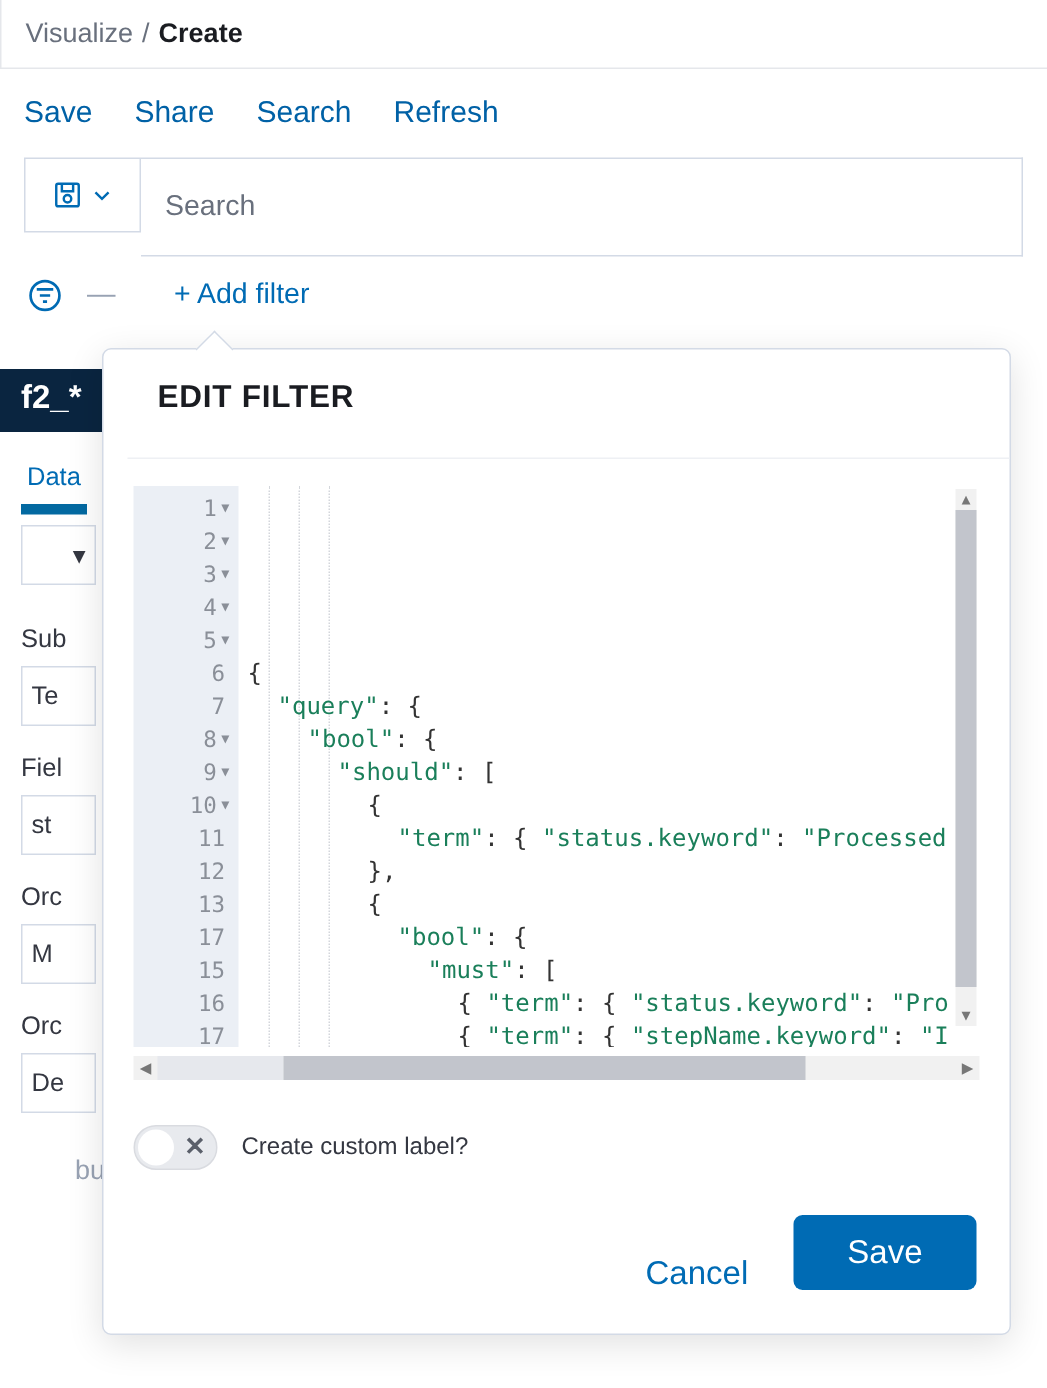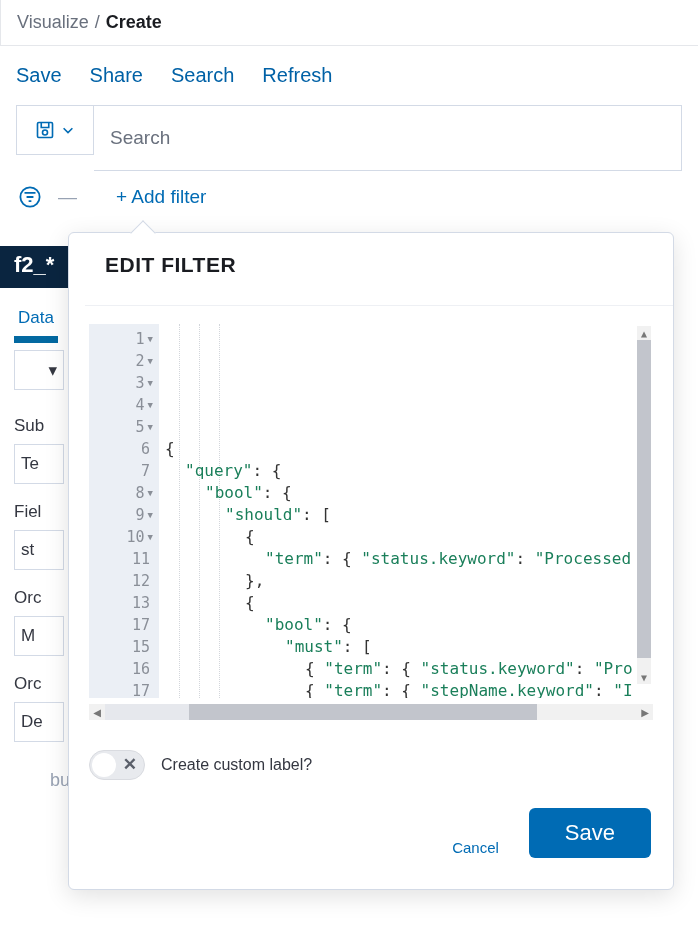--- a/index.html
+++ b/index.html
@@ -243,21 +243,21 @@
 }
 .toggle-label { font-size: 16px; color: #343741; }
 .actions {
   display: flex;
   justify-content: flex-end;
   gap: 30px;
   padding: 18px 22px 0 22px;
   align-items: center;
 }
 .btn-cancel {
-  font-size: 15px;
+  font-size: 22px;
   color: #006bb4;
   cursor: pointer;
   margin-top: 28px;
 }
 .btn-save {
   background: #006bb4;
   color: #fff;
   font-size: 22px;
   padding: 12px 36px;
   border-radius: 6px;

